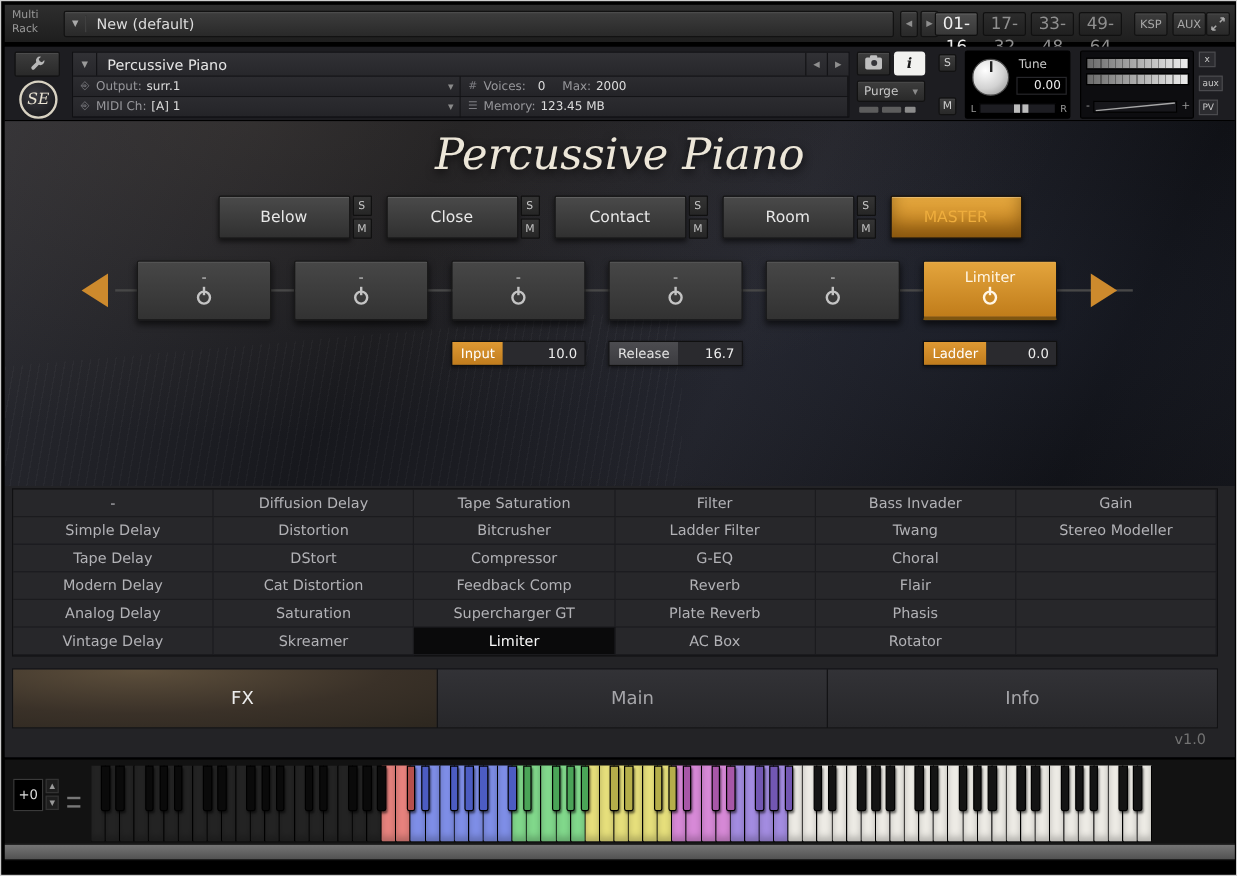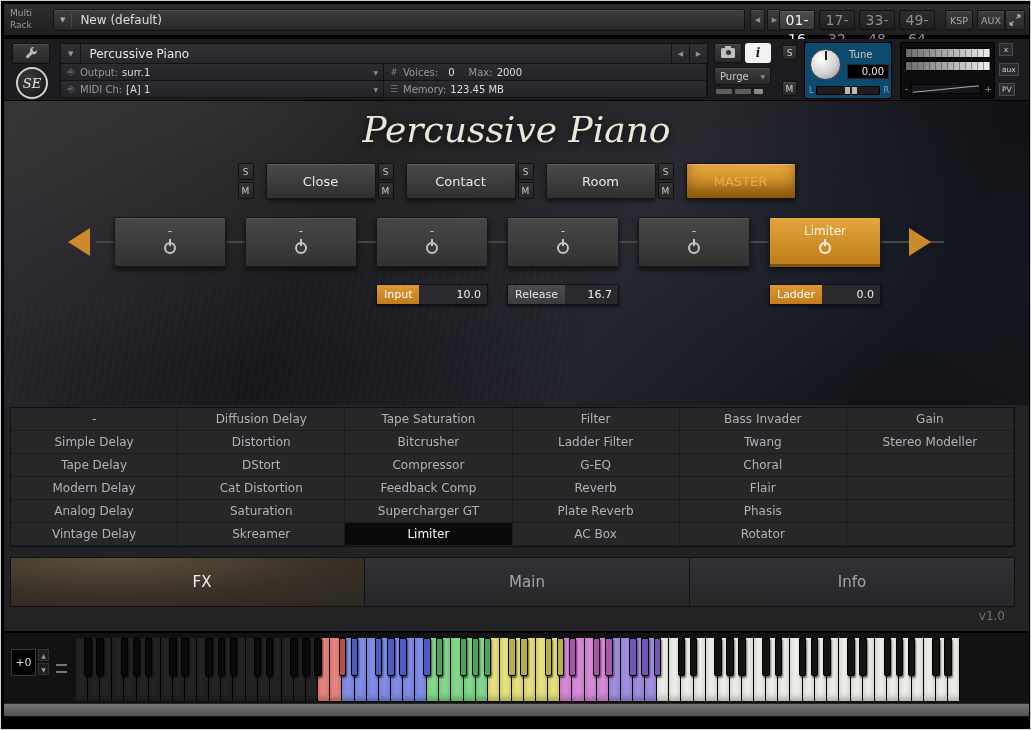--- a/index.html
+++ b/index.html
@@ -70,21 +70,21 @@
   .info-btn { position:absolute; left:741px; top:4px; width:26px; height:20px; background:#f2f2f0;
              border-radius:3px; color:#1c1c1c; font:italic bold 12px "DejaVu Serif",serif;
              display:flex; align-items:center; justify-content:center; }
   .purge { position:absolute; left:710px; top:28px; width:57px; height:18px; display:flex;
              align-items:center; font-size:10px; color:#c8c8c8; padding:0 5px; }
   .purge .cell-caret { font-size:6px; }
   .leds { position:absolute; left:712px; top:50px; display:flex; gap:3px; align-items:center; }
   .led { height:5px; border-radius:1px; background:#5d5d5d; }
   .sm-btn-h { position:absolute; width:15px; height:15px; font-size:9px; color:#d0d0d0;
              text-align:center; line-height:14px; }
-  .tune-panel { position:absolute; left:800px; top:3px; width:88px; height:57px; background:#0c4a6e;
+  .tune-panel { position:absolute; left:800px; top:3px; width:88px; height:57px; background:#000000;
              border:1px solid #000; border-radius:2px; }
   .knob { position:absolute; left:5px; top:6px; width:31px; height:31px; border-radius:50%;
           background:radial-gradient(circle at 35% 30%, #ffffff, #d2d2d2 55%, #8c8c8c);
           border:1px solid #4a4a4a; }
   .knob::after { content:''; position:absolute; left:50%; top:1px; width:2px; height:9px;
           background:#222; transform:translateX(-50%); }
   .tune-lbl { position:absolute; left:44px; top:6px; font-size:10px; color:#c9c9c9; }
   .tune-val { position:absolute; left:42px; top:21px; width:42px; height:15px; background:#000;
           border:1px solid #26262a; color:#eaeaea; font-size:10px; text-align:right;
           line-height:14px; padding-right:4px; }
@@ -317,20 +317,21 @@
       <div class="edge-btn" style="top:4px">x</div>
       <div class="edge-btn" style="top:24px">aux</div>
       <div class="edge-btn" style="top:44px">PV</div>
     </div>
 
     <div class="inst-body">
       <div class="strings"></div>
       <div class="script-title">Percussive Piano</div>
       <div class="mic-row">
           <div class="mic-group">
+            <div class="mic-btn">Below</div>
             <div class="sm-stack">
               <div class="sm-btn">S</div>
               <div class="sm-btn">M</div>
             </div>
           </div>
           <div class="mic-group">
             <div class="mic-btn">Close</div>
             <div class="sm-stack">
               <div class="sm-btn">S</div>
               <div class="sm-btn">M</div>

